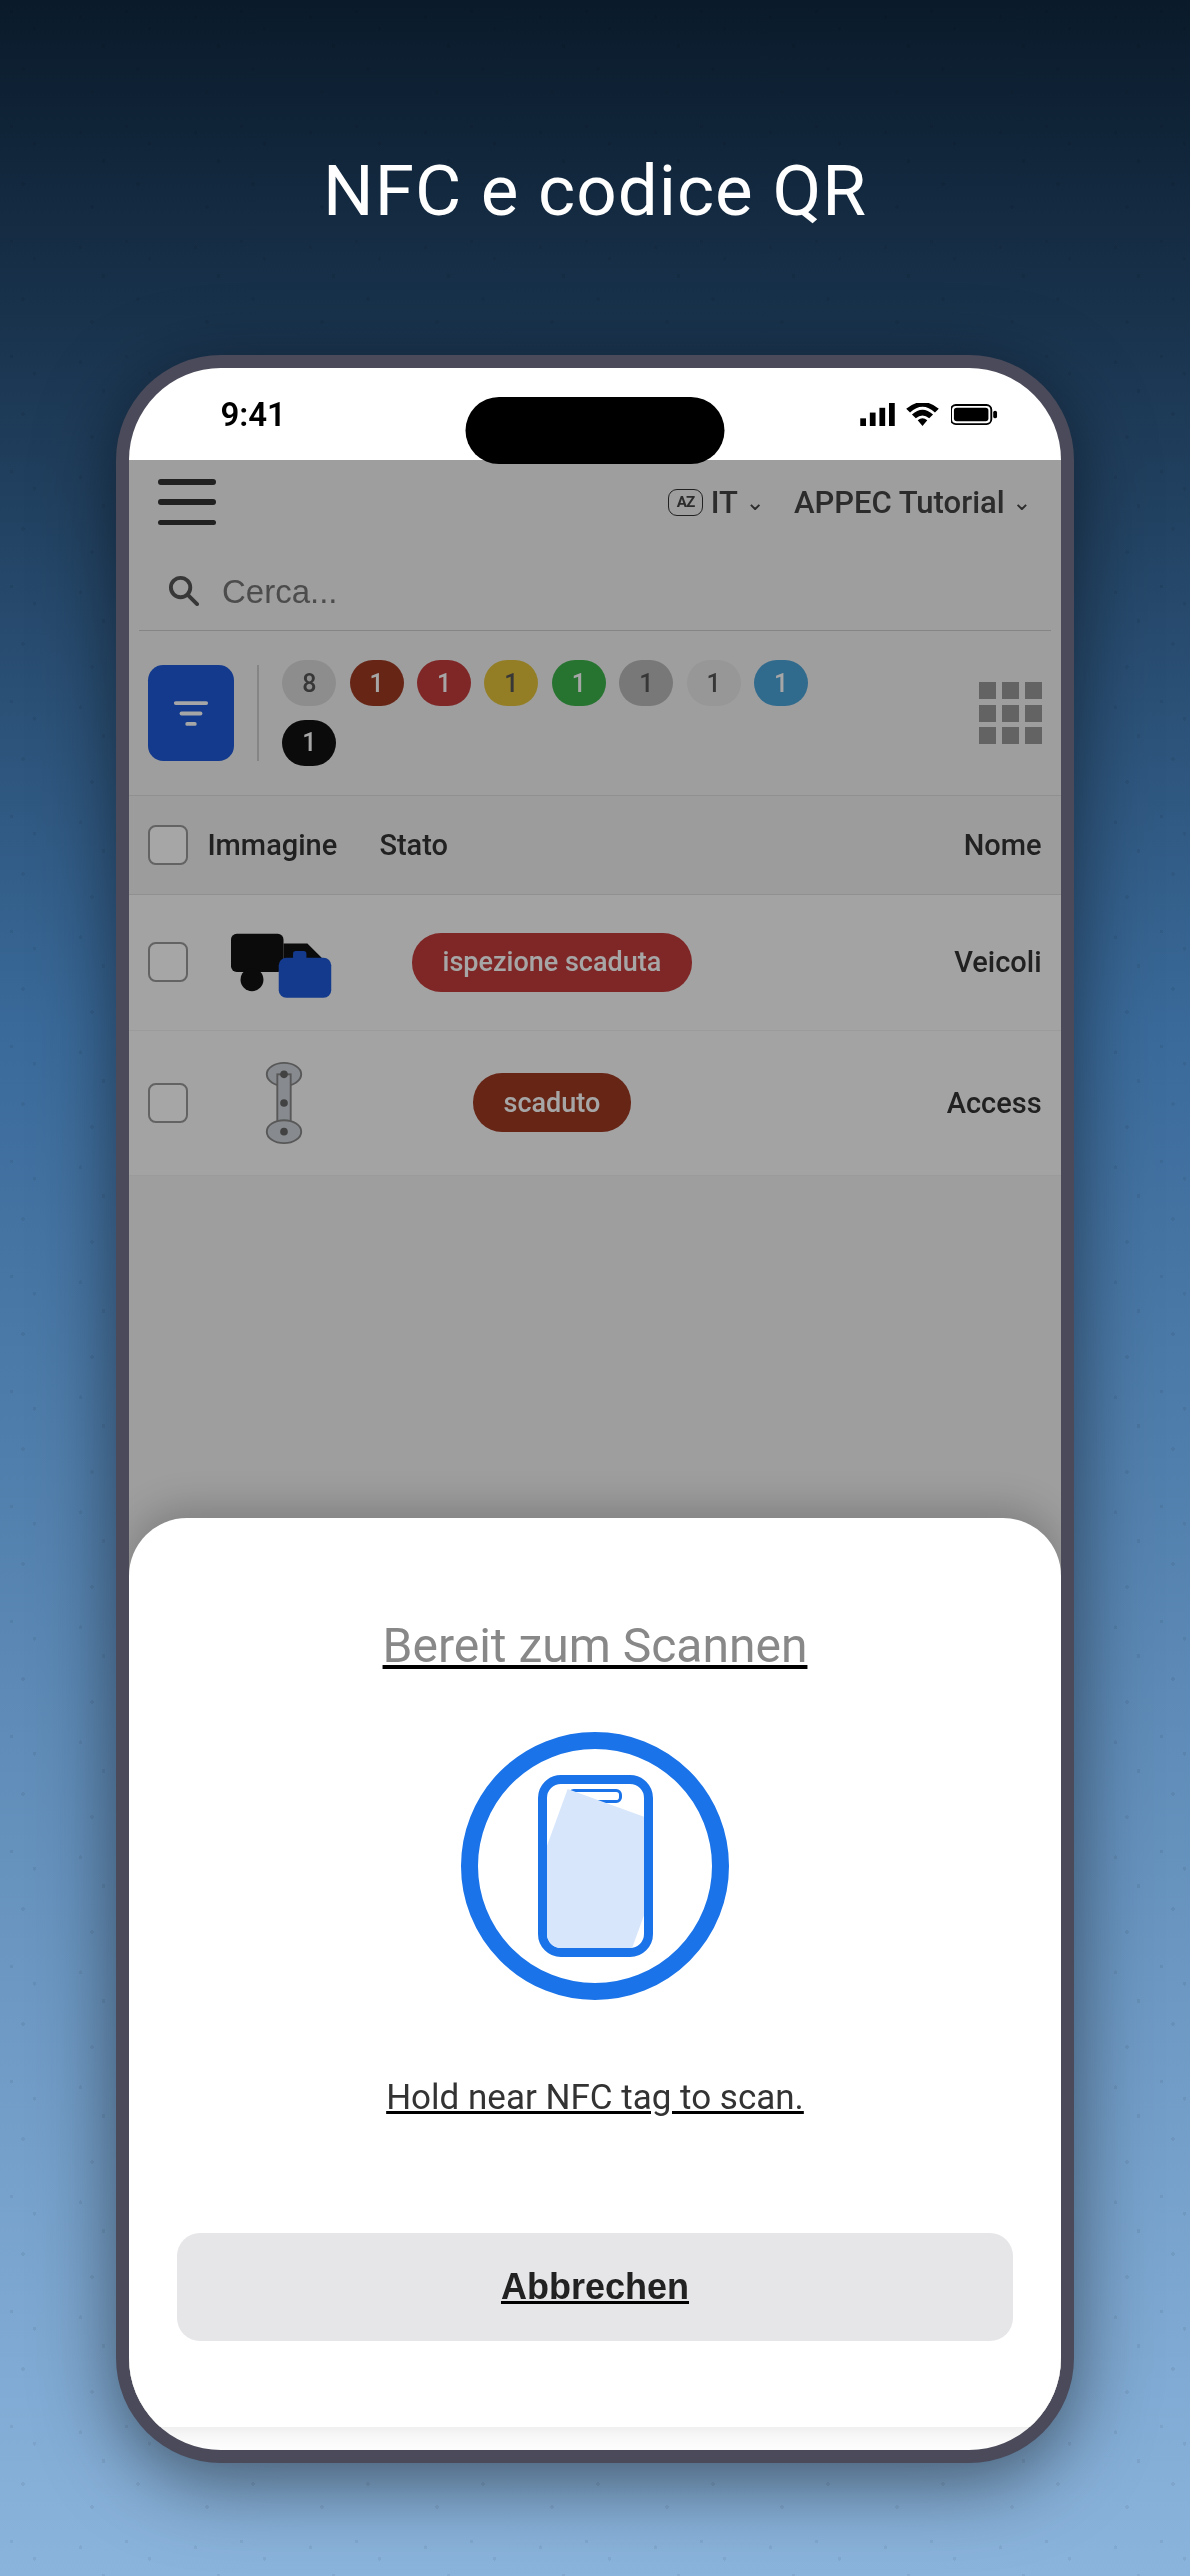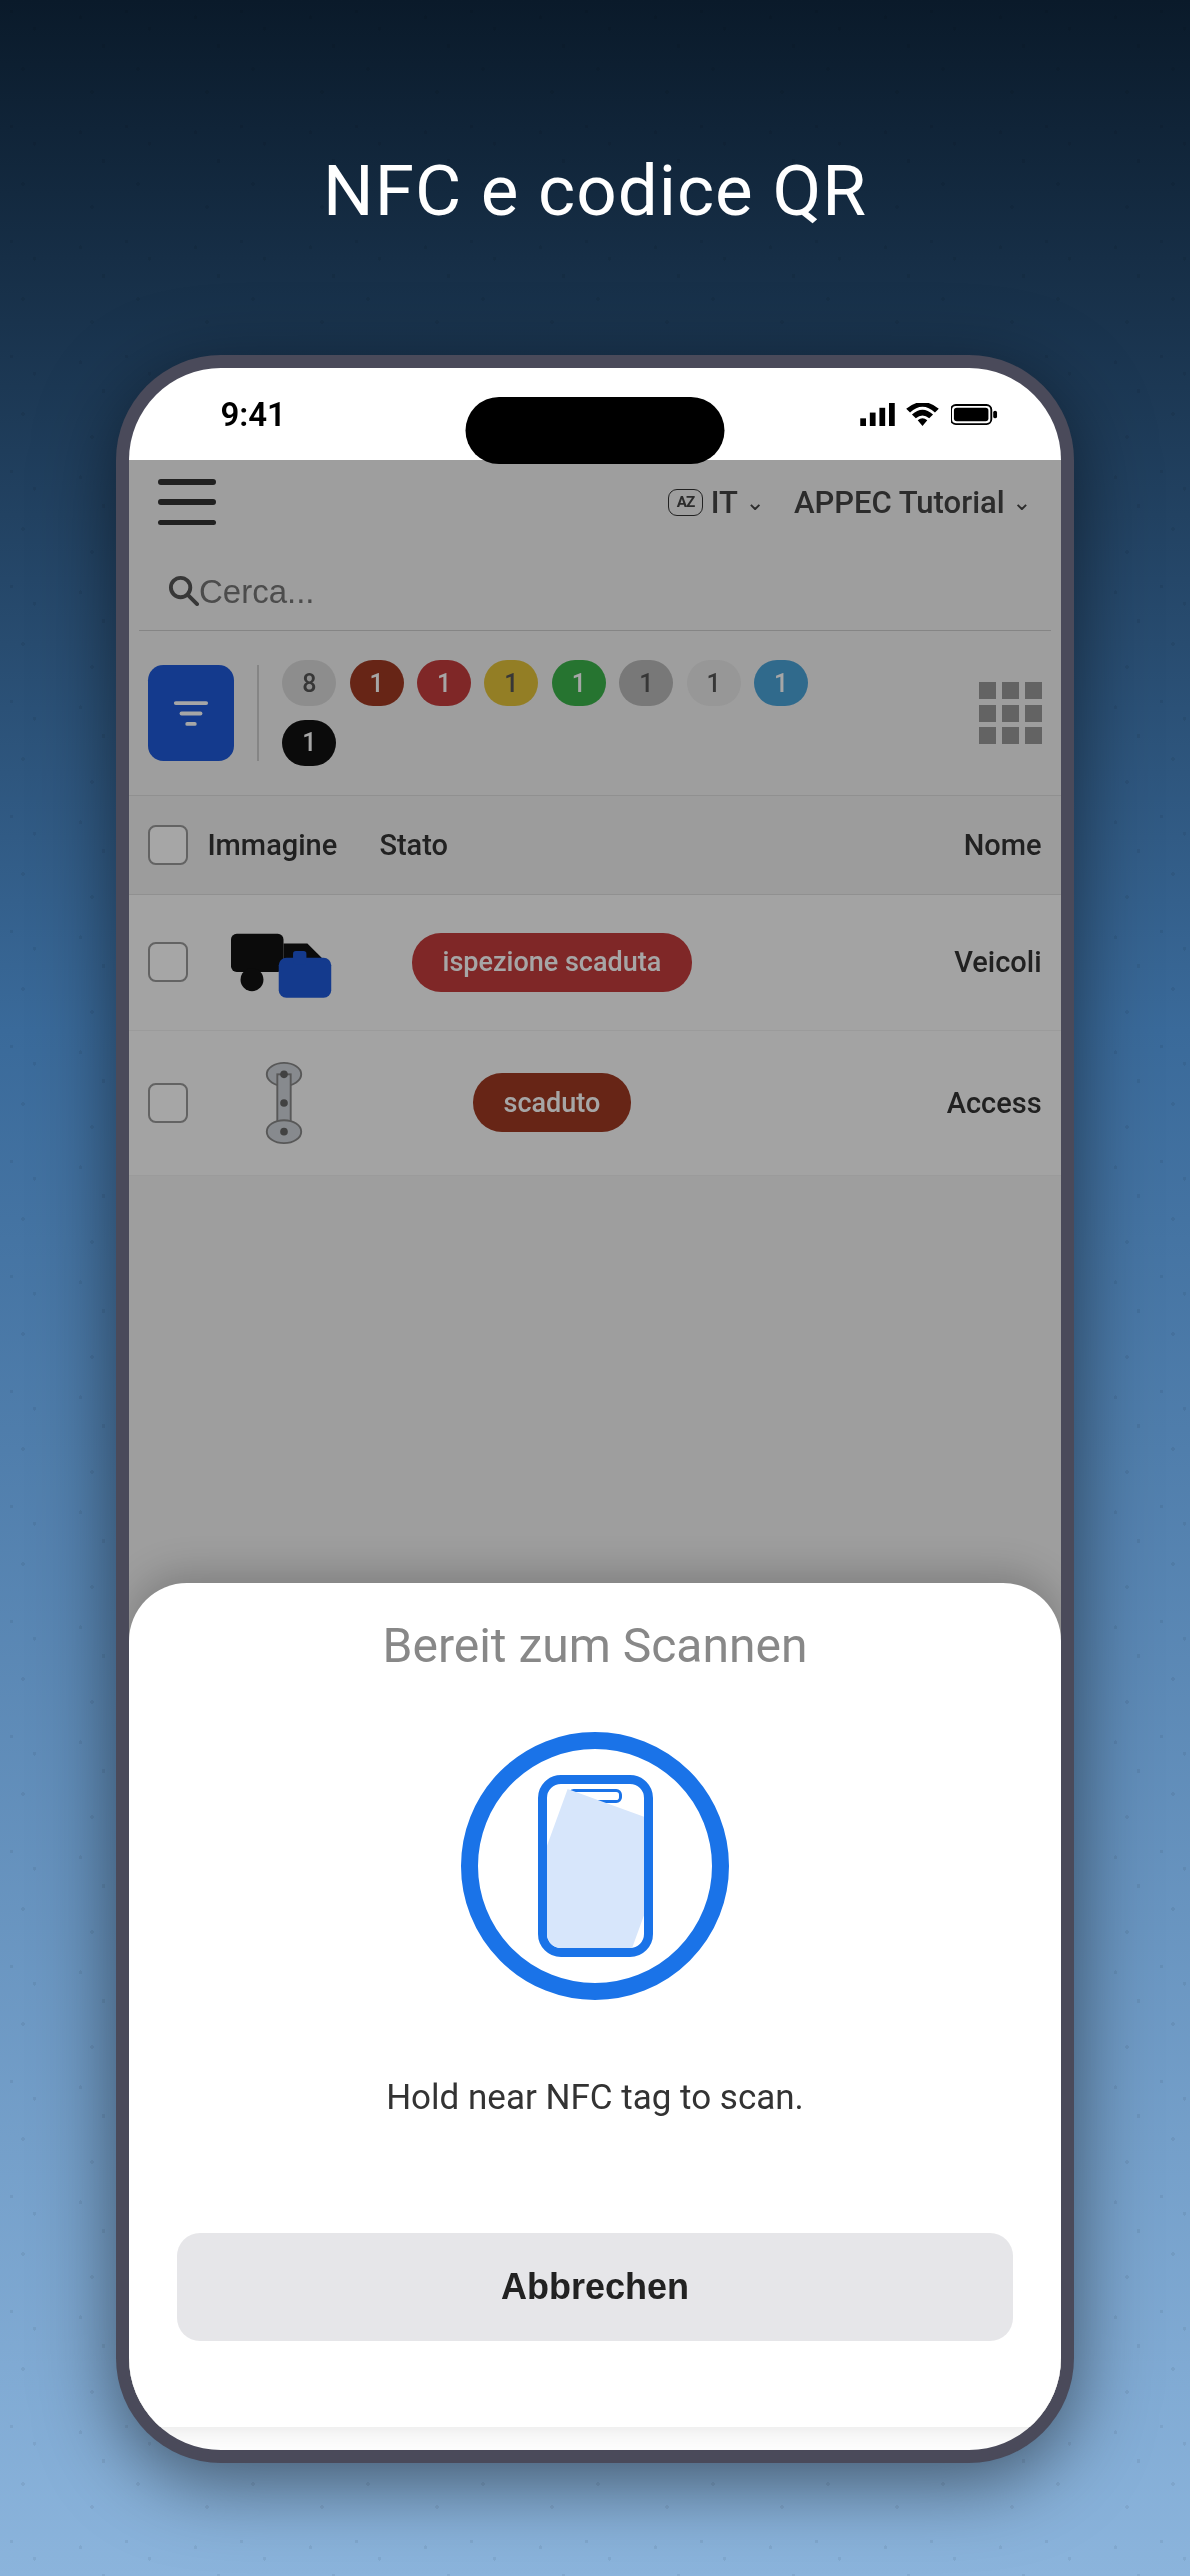--- a/index.html
+++ b/index.html
@@ -110,21 +110,21 @@
   display: inline-flex; align-items: center; gap: 7.7px;
 }
 .lang-icon {
   width: 35px; height: 27px; border: 1.9px solid #333; border-radius: 9px;
   font-size: 15.3px; display: flex; align-items: center; justify-content: center;
   font-weight: 700; letter-spacing: -1px;
 }
 .tutorial-drop { display: flex; align-items: center; gap: 7.7px; }
 
 .search-row {
-  display: flex; align-items: center; 
+  display: flex; align-items: center; gap: 23px;
   padding: 29px 29px 19px;
   border-bottom: 1.9px solid #ccc;
   margin: 0 9.6px;
 }
 .search-row input {
   border: none; background: transparent; font-size: 33px; color: #888; outline: none; flex: 1;
 }
 
 .filter-row {
   display: flex; align-items: center; gap: 23px; padding: 29px 19px;
@@ -175,23 +175,24 @@
 .dimmer {
   position: absolute; inset: 0; background: rgba(0,0,0,0.35);
 }
 
 
 .nfc-sheet {
   position: absolute;
   bottom: 0; left: 0; right: 0;
   background: #fff;
   border-radius: 58px 58px 0 0;
-  padding: 34px 48px 86px;
+  padding: 99px 48px 86px;
   box-shadow: 0 -9.6px 38px rgba(0,0,0,0.2);
   text-align: center;
+  text-decoration: underline;
 }
 .nfc-title { font-size: 48px; color: #888; font-weight: 400; margin-bottom: 58px; }
 .nfc-icon {
   width: 268px; height: 268px; margin: 0 auto 77px;
   border: 17px solid #1a73e8; border-radius: 50%;
   display: flex; align-items: center; justify-content: center;
 }
 .nfc-phone {
   width: 115px; height: 182px; border: 9.6px solid #1a73e8; border-radius: 23px;
   position: relative; overflow: hidden;

